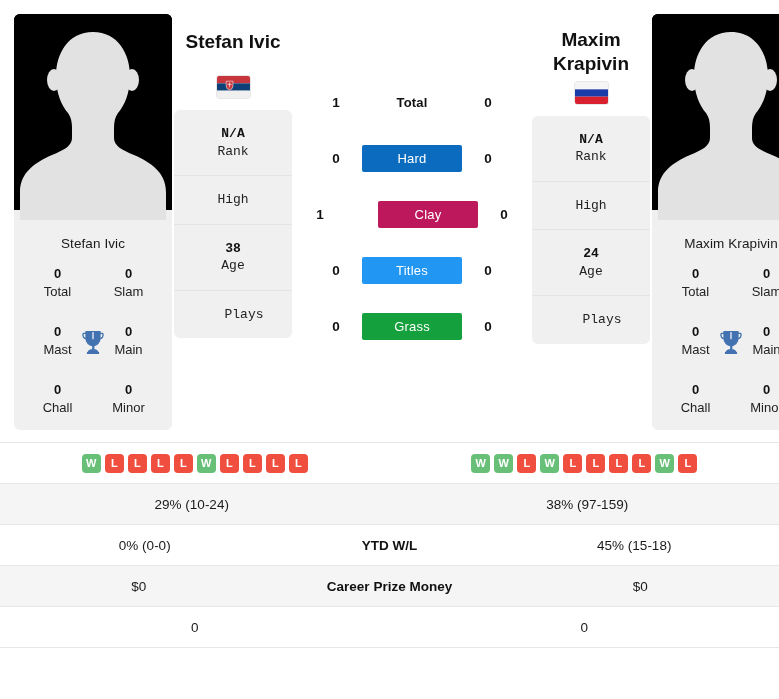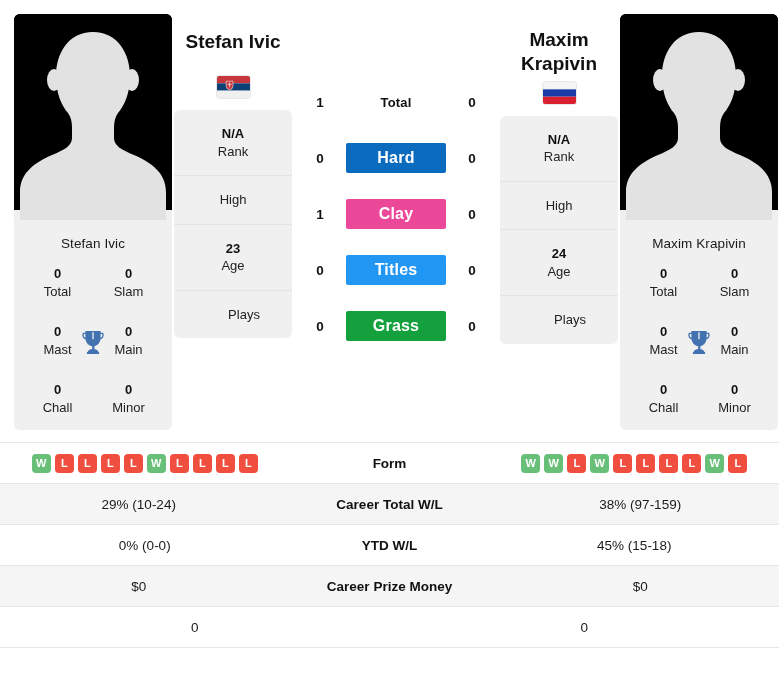--- a/index.html
+++ b/index.html
@@ -89,20 +89,21 @@
     overflow: hidden;
     box-shadow: 0 0 0 .5px rgba(0,0,0,.18);
   }
   .flag svg { display: block; width: 100%; height: 100%; }
 
   .rank-card {
     background: #f0f0f0;
     border-radius: 6px;
     overflow: hidden;
     margin-top: 6px;
+    font-family: Liberation Mono, monospace;
   }
   .rank-row {
     padding: 15px 4px;
     border-bottom: 1px solid #e4e4e4;
     line-height: 1.35;
   }
   .rank-row:last-child { border-bottom: none; padding-left: 26px; }
   .rank-val { font-size: 13px; font-weight: bold; color: #111; }
   .rank-lbl { font-size: 13px; color: #222; }
   .rank-single { font-size: 13px; color: #222; padding: 20px 4px; }
@@ -124,22 +125,22 @@
   .snum {
     width: 52px;
     text-align: center;
     font-size: 13.5px;
     font-weight: bold;
     color: #111;
   }
   .spill {
     width: 100px;
     text-align: center;
-    font-size: 16px;
-    font-weight: bold;
+    font-size: 13px;
+    font-weight: normal;
     color: #ffffff;
     padding: 6px 0;
     border-radius: 2px;
     letter-spacing: .2px;
   }
   .spill.plain {
     color: #111;
     background: transparent !important;
     font-weight: bold;
     font-size: 13px;
@@ -264,21 +265,21 @@
       </div>
       <div class="rank-card">
         <div class="rank-row">
           <div class="rank-val">N/A</div>
           <div class="rank-lbl">Rank</div>
         </div>
         <div class="rank-row">
           <div class="rank-single" style="padding:0">High</div>
         </div>
         <div class="rank-row">
-          <div class="rank-val">23</div>
+          <div class="rank-val">38</div>
           <div class="rank-lbl">Age</div>
         </div>
         <div class="rank-row">
           <div class="rank-single" style="padding:0">Plays</div>
         </div>
       </div>
     </div>
 
     <div class="surface-col">
       <div class="srow">
@@ -286,21 +287,21 @@
         <div class="spill plain">Total</div>
         <div class="snum">0</div>
       </div>
       <div class="srow">
         <div class="snum">0</div>
         <div class="spill" id="pill-hard" style="background: rgb(11, 108, 191);">Hard</div>
         <div class="snum">0</div>
       </div>
       <div class="srow">
         <div class="snum">1</div>
-        <div class="spill" id="pill-clay" style="background: #ec4899;">Clay</div>
+        <div class="spill" id="pill-clay" style="background: #be185d; margin-left: 32px;">Clay</div>
         <div class="snum">0</div>
       </div>
       <div class="srow">
         <div class="snum">0</div>
         <div class="spill" id="pill-indoor" style="background: rgb(33, 150, 243);">Titles</div>
         <div class="snum">0</div>
       </div>
       <div class="srow">
         <div class="snum">0</div>
         <div class="spill" id="pill-grass" style="background: rgb(20, 160, 60);">Grass</div>
@@ -400,40 +401,38 @@
             <div class="badge" style="background: rgb(240, 78, 62);">L</div>
             <div class="badge" style="background: rgb(240, 78, 62);">L</div>
             <div class="badge" style="background: rgb(240, 78, 62);">L</div>
             <div class="badge" style="background: rgb(104, 191, 119);">W</div>
             <div class="badge" style="background: rgb(240, 78, 62);">L</div>
             <div class="badge" style="background: rgb(240, 78, 62);">L</div>
             <div class="badge" style="background: rgb(240, 78, 62);">L</div>
             <div class="badge" style="background: rgb(240, 78, 62);">L</div>
           </div>
       </div>
-      <div class="tmid">Form</div>
       <div class="tright">
         <div class="form-wrap" id="form-right">
             <div class="badge" style="background: rgb(104, 191, 119);">W</div>
             <div class="badge" style="background: rgb(104, 191, 119);">W</div>
             <div class="badge" style="background: rgb(240, 78, 62);">L</div>
             <div class="badge" style="background: rgb(104, 191, 119);">W</div>
             <div class="badge" style="background: rgb(240, 78, 62);">L</div>
             <div class="badge" style="background: rgb(240, 78, 62);">L</div>
             <div class="badge" style="background: rgb(240, 78, 62);">L</div>
             <div class="badge" style="background: rgb(240, 78, 62);">L</div>
             <div class="badge" style="background: rgb(104, 191, 119);">W</div>
             <div class="badge" style="background: rgb(240, 78, 62);">L</div>
           </div>
       </div>
     </div>
 
     <div class="trow alt">
       <div class="tleft">29% (10-24)</div>
-      <div class="tmid">Career Total W/L</div>
       <div class="tright">38% (97-159)</div>
     </div>
 
     <div class="trow">
       <div class="tleft">0% (0-0)</div>
       <div class="tmid">YTD W/L</div>
       <div class="tright">45% (15-18)</div>
     </div>
 
     <div class="trow alt">

